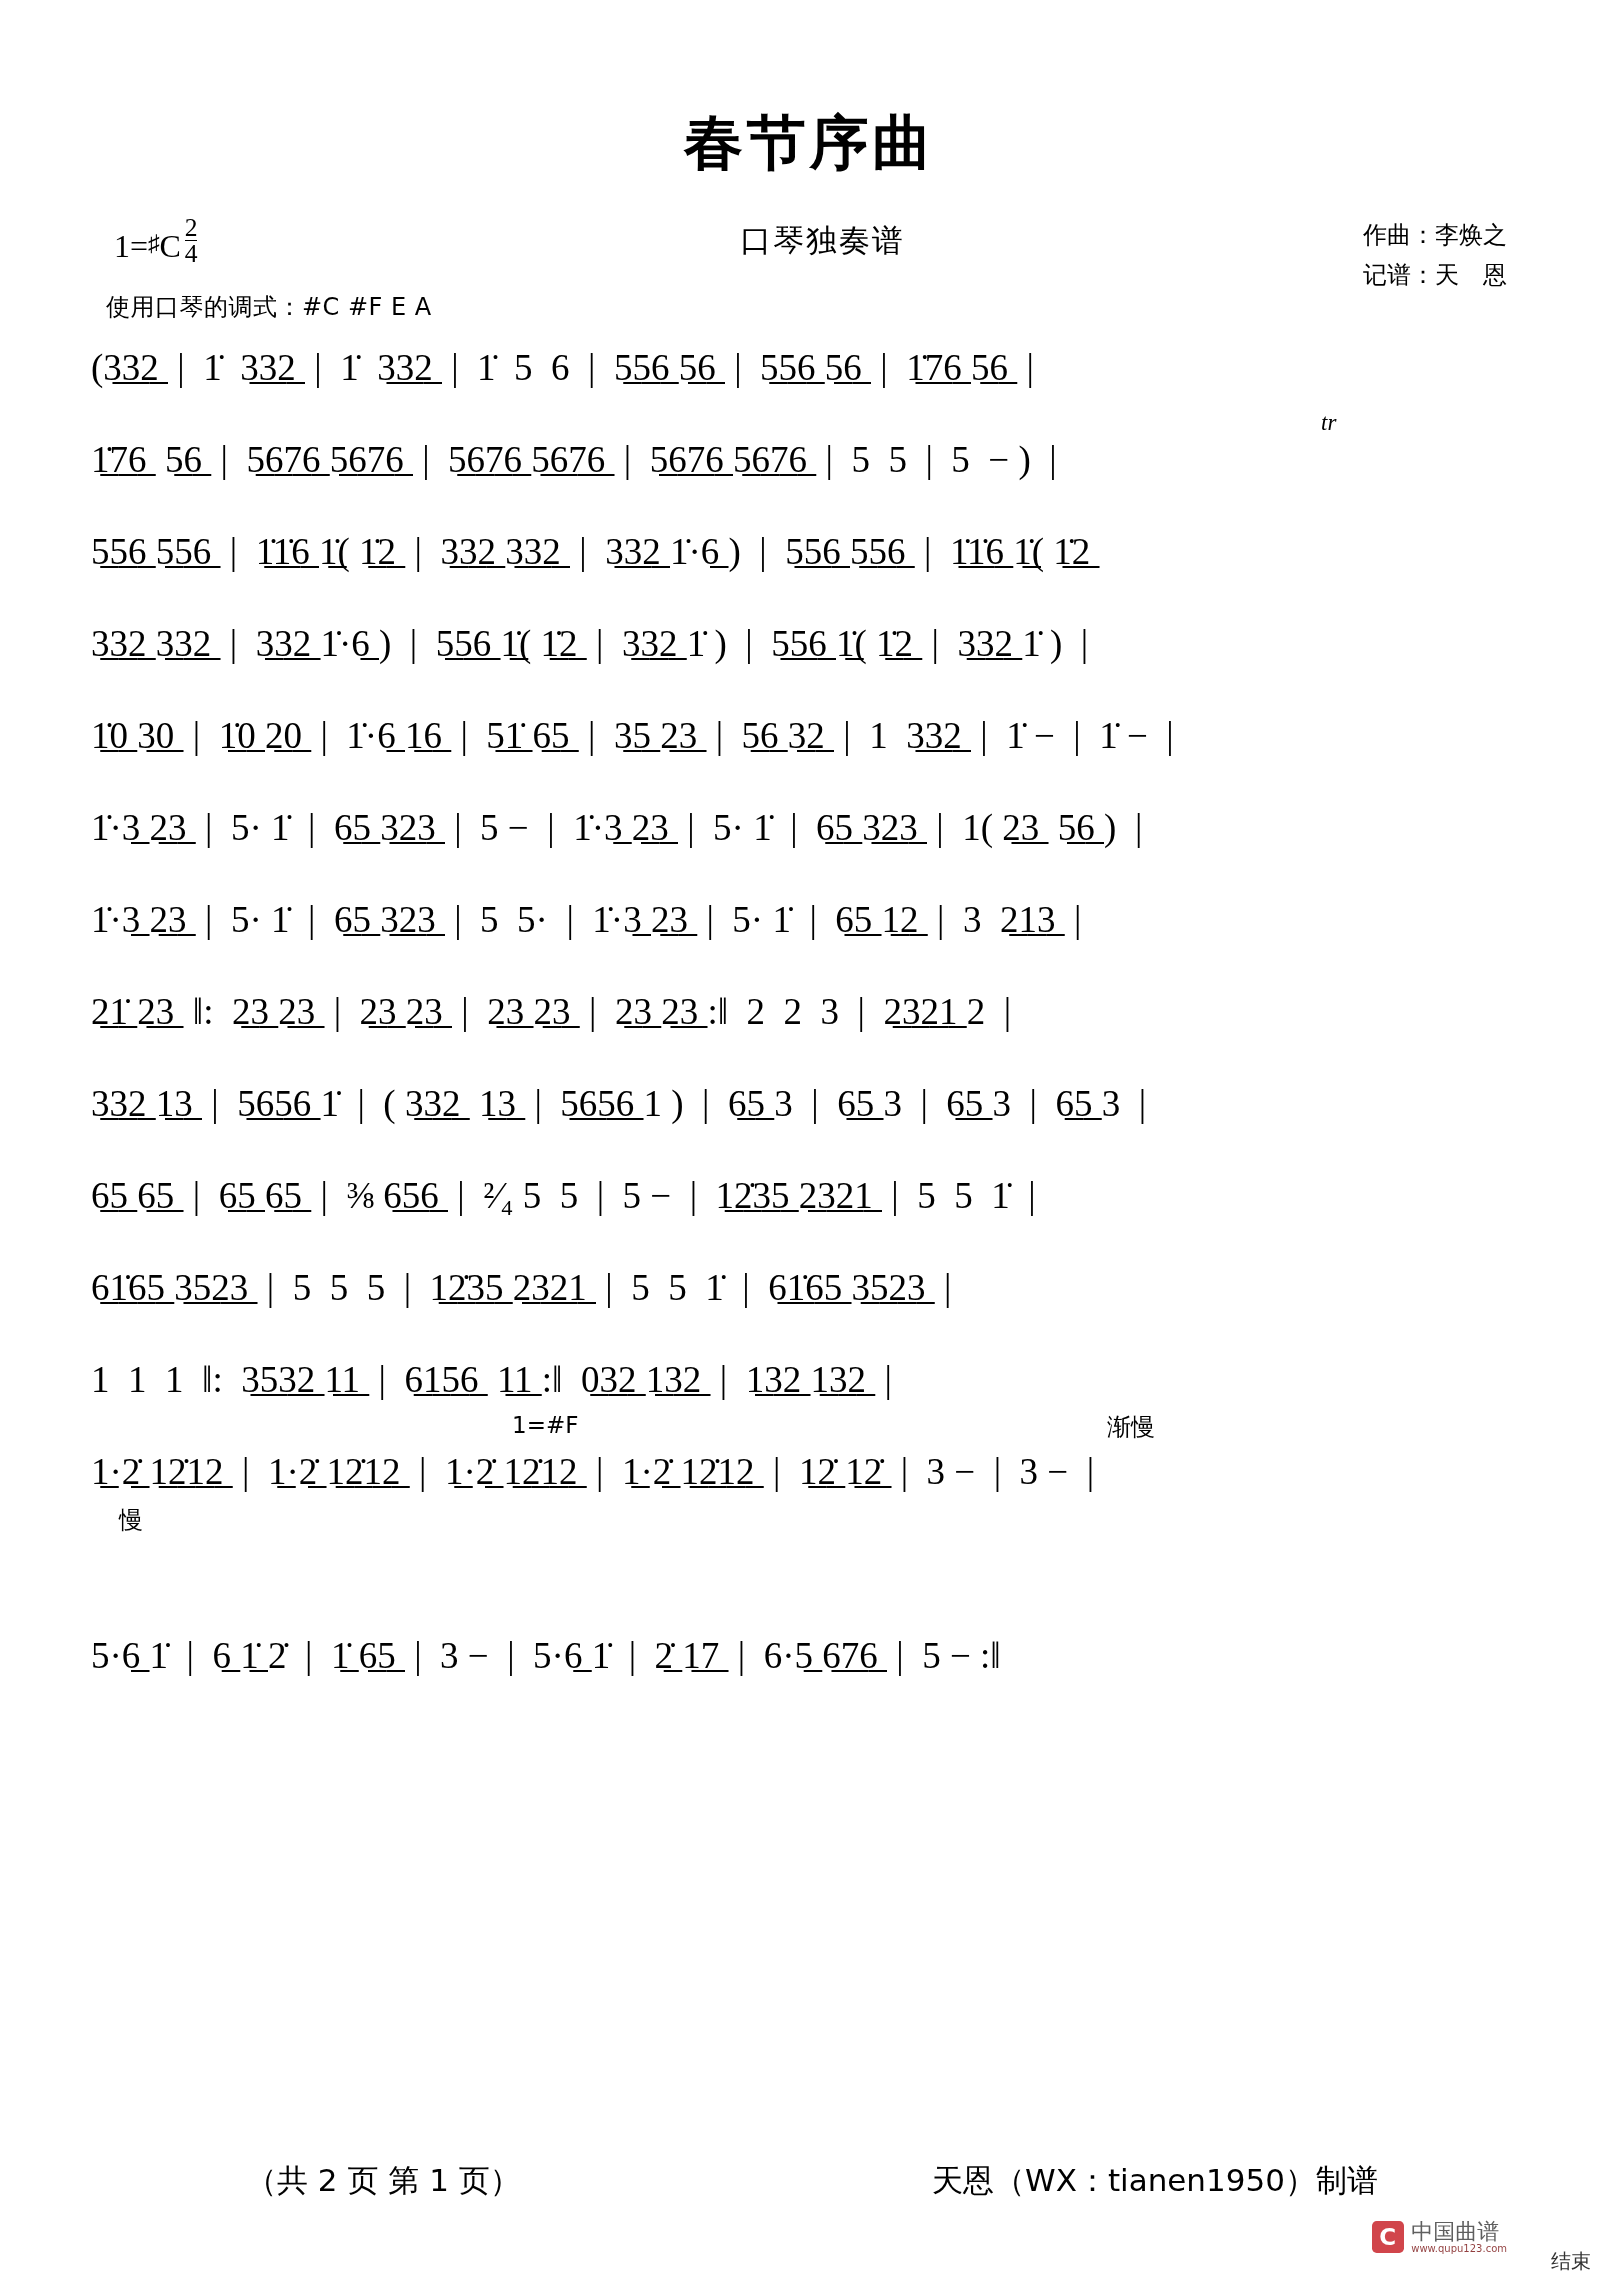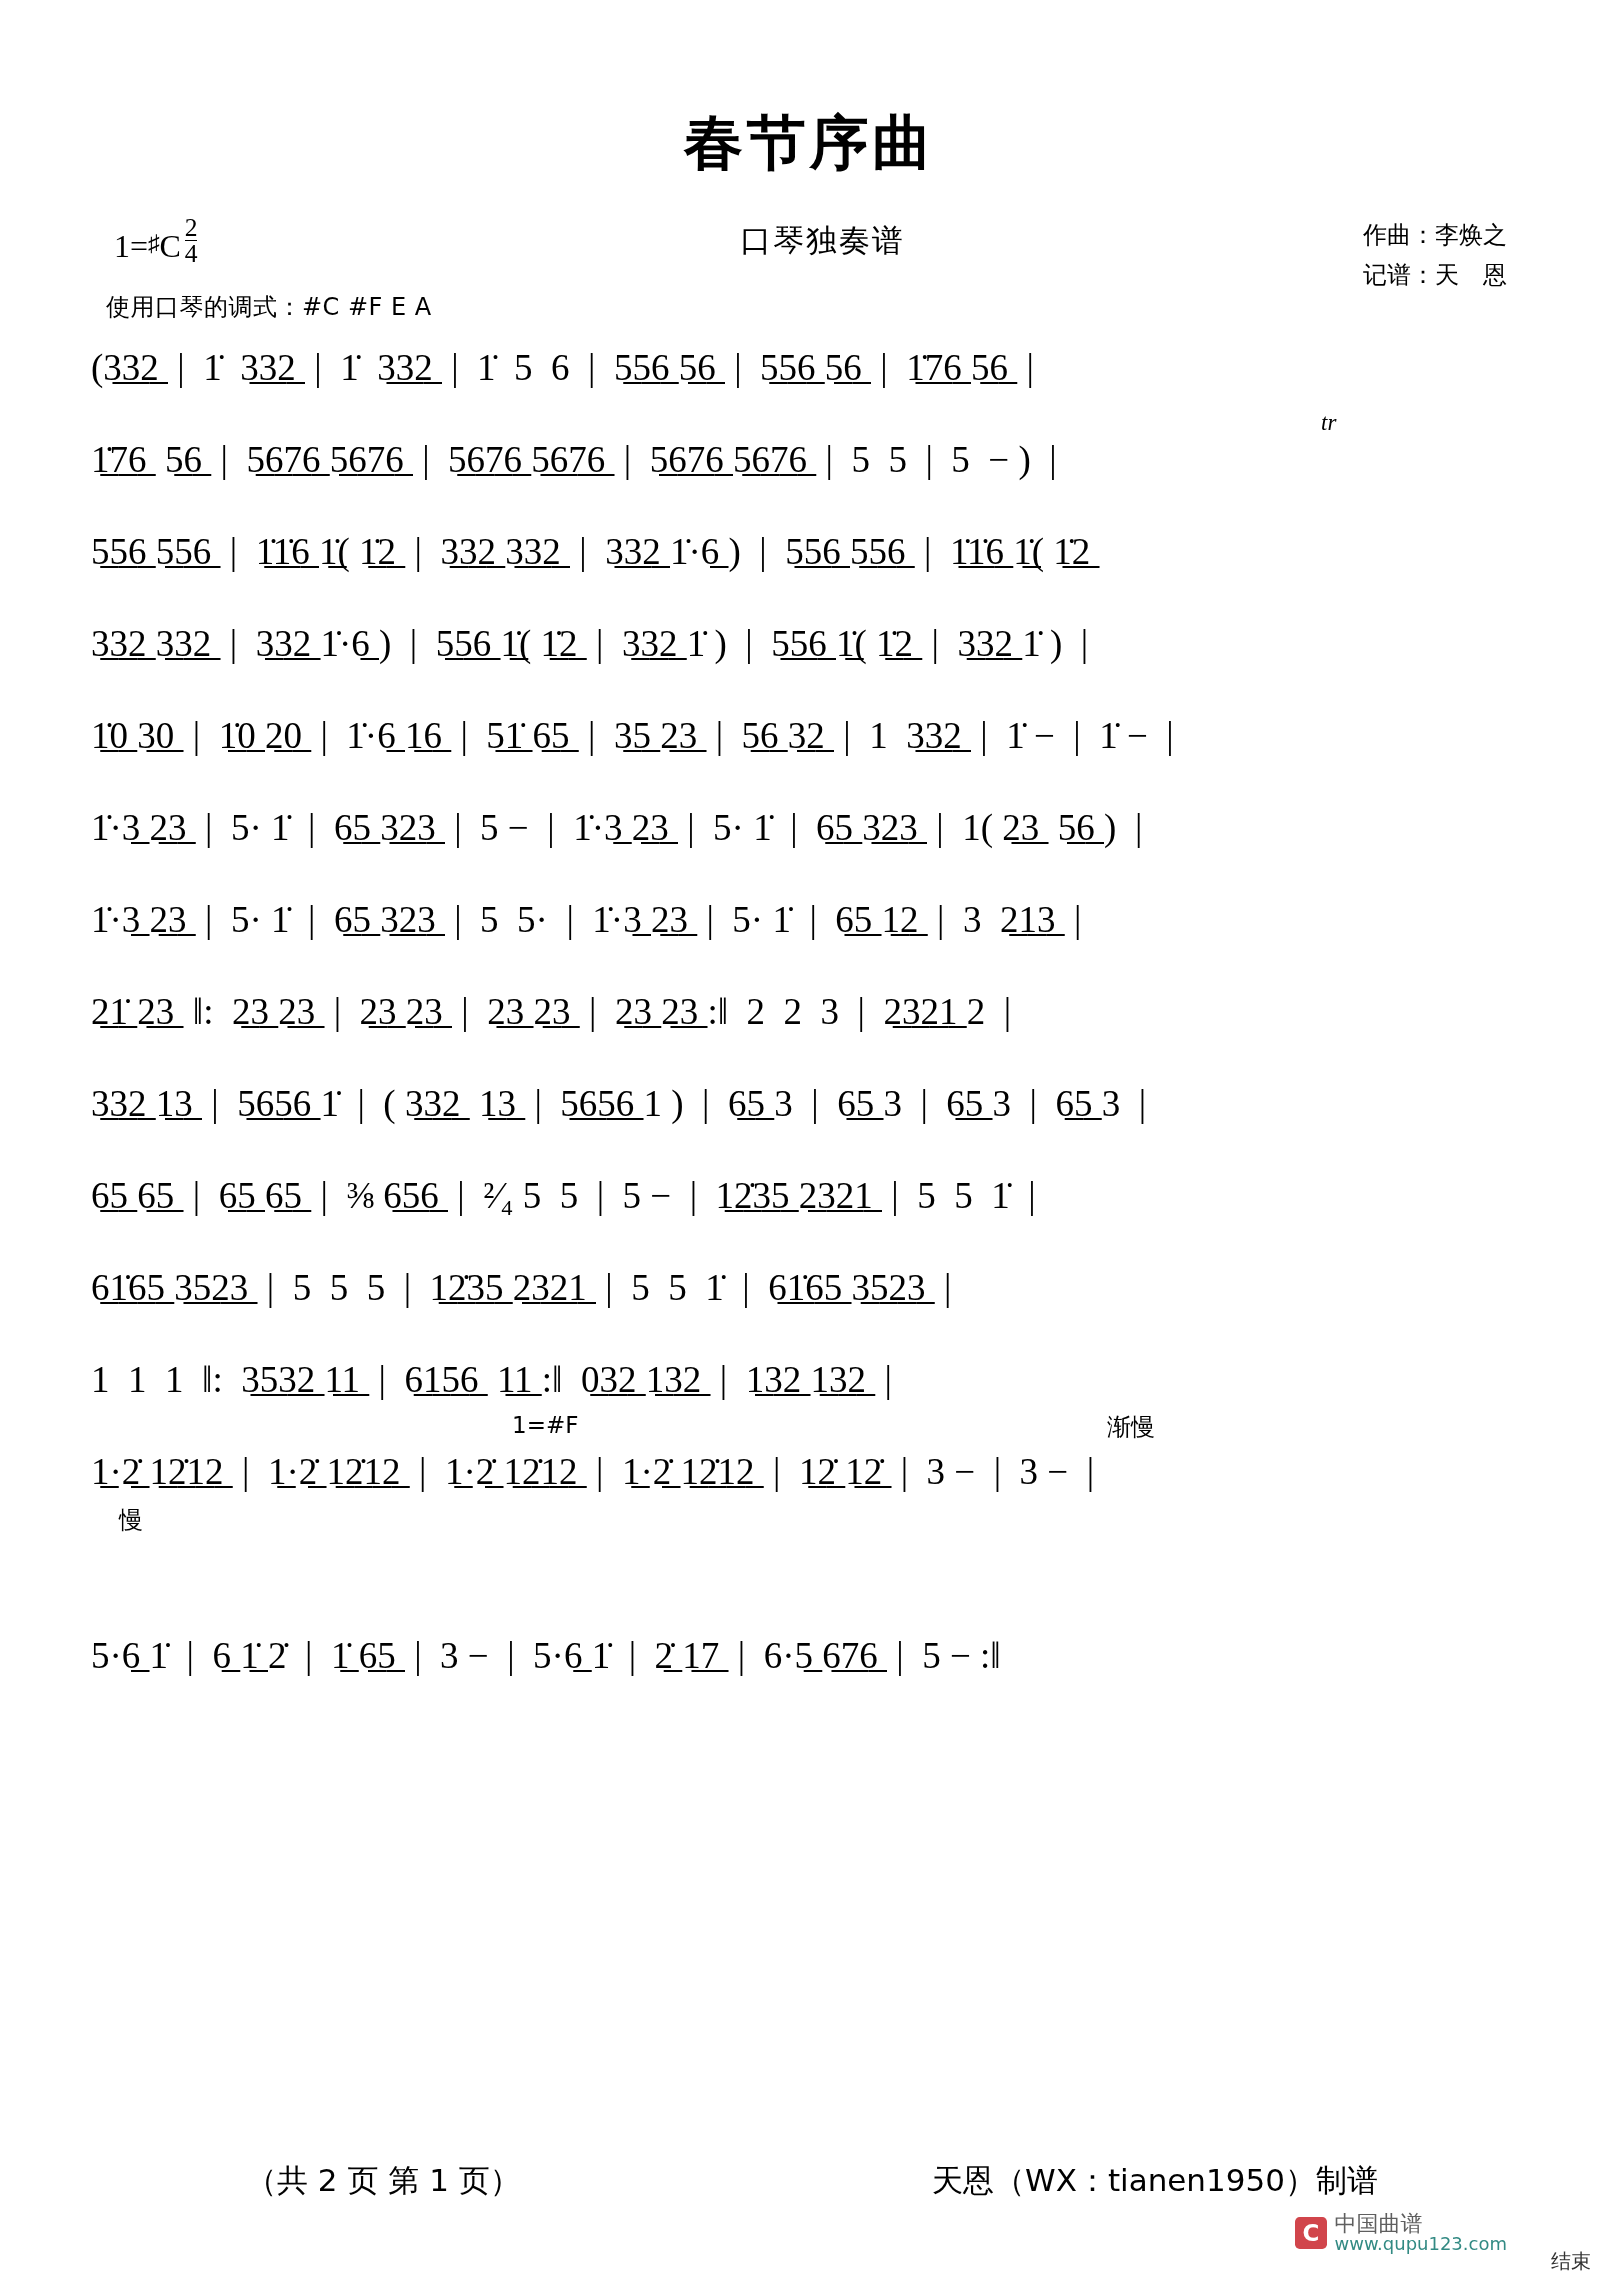--- a/index.html
+++ b/index.html
@@ -135,21 +135,21 @@
     font-size: 23px;
     font-weight: bold;
     display: flex; align-items: center; justify-content: center;
   }
   .wm-text {
     font-family: "DejaVu Sans", sans-serif;
     font-size: 22px;
     color: #444;
     line-height: 1.05;
   }
-  .wm-text .u { display:block; font-size: 18px; color:#0f766e; }
+  .wm-text .u { display:block; font-size: 10px; color:#7f1d1d; }
   .end-mark {
     position: absolute;
     right: 28px;
     bottom: 17px;
     font-family: "DejaVu Sans", sans-serif;
     font-size: 20px;
     color: #333;
   }
 </style>
 </head>

